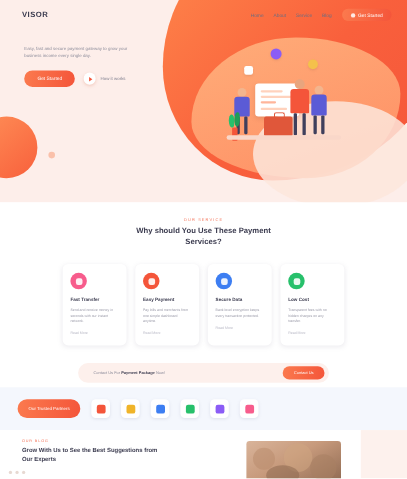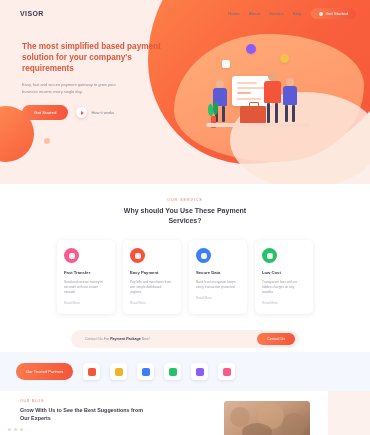--- a/index.html
+++ b/index.html
@@ -452,21 +452,20 @@
         <span class="nav-item">Service</span>
         <span class="nav-item">Blog</span>
         <span class="nav-cta">
           <span class="nav-cta-dot"></span>
           <span>Get Started</span>
         </span>
       </nav>
     </div>
 
     <div class="hero-copy">
-      <h1 class="hero-title">The most simplified based payment solution for your company's requirements</h1>
       <p class="hero-sub">Easy, fast and secure payment gateway to grow your business income every single day.</p>
       <div class="hero-actions">
         <button class="btn-primary">Get Started</button>
         <span class="btn-play">
           <span class="play-circle">
             <span class="play-tri"></span>
           </span>
           <span class="play-label">How it works</span>
         </span>
       </div>

